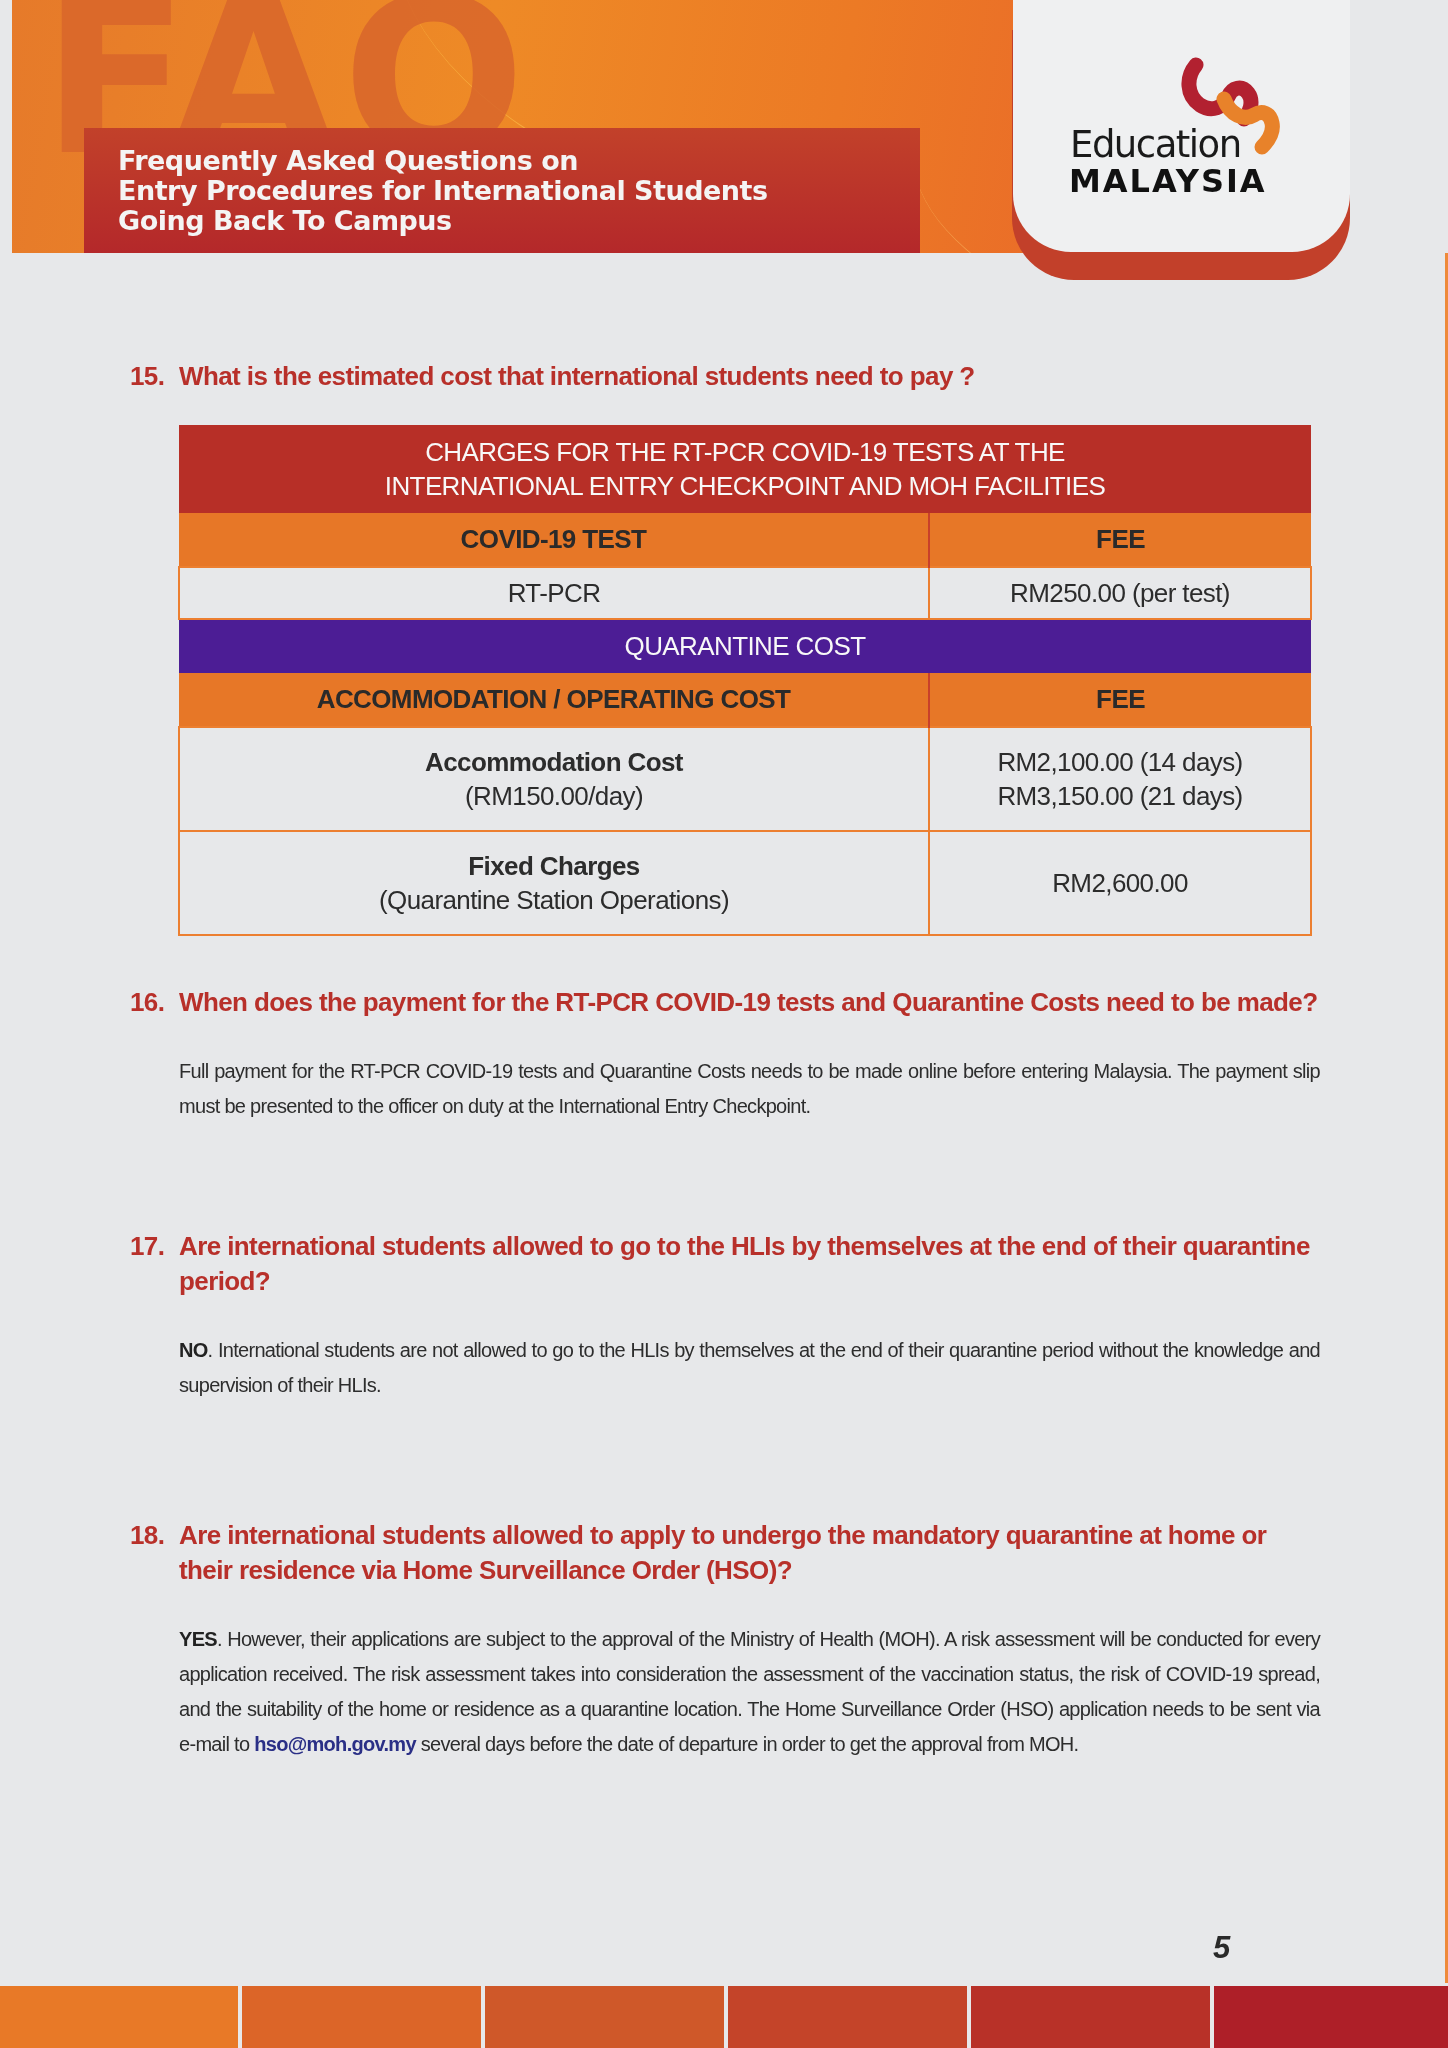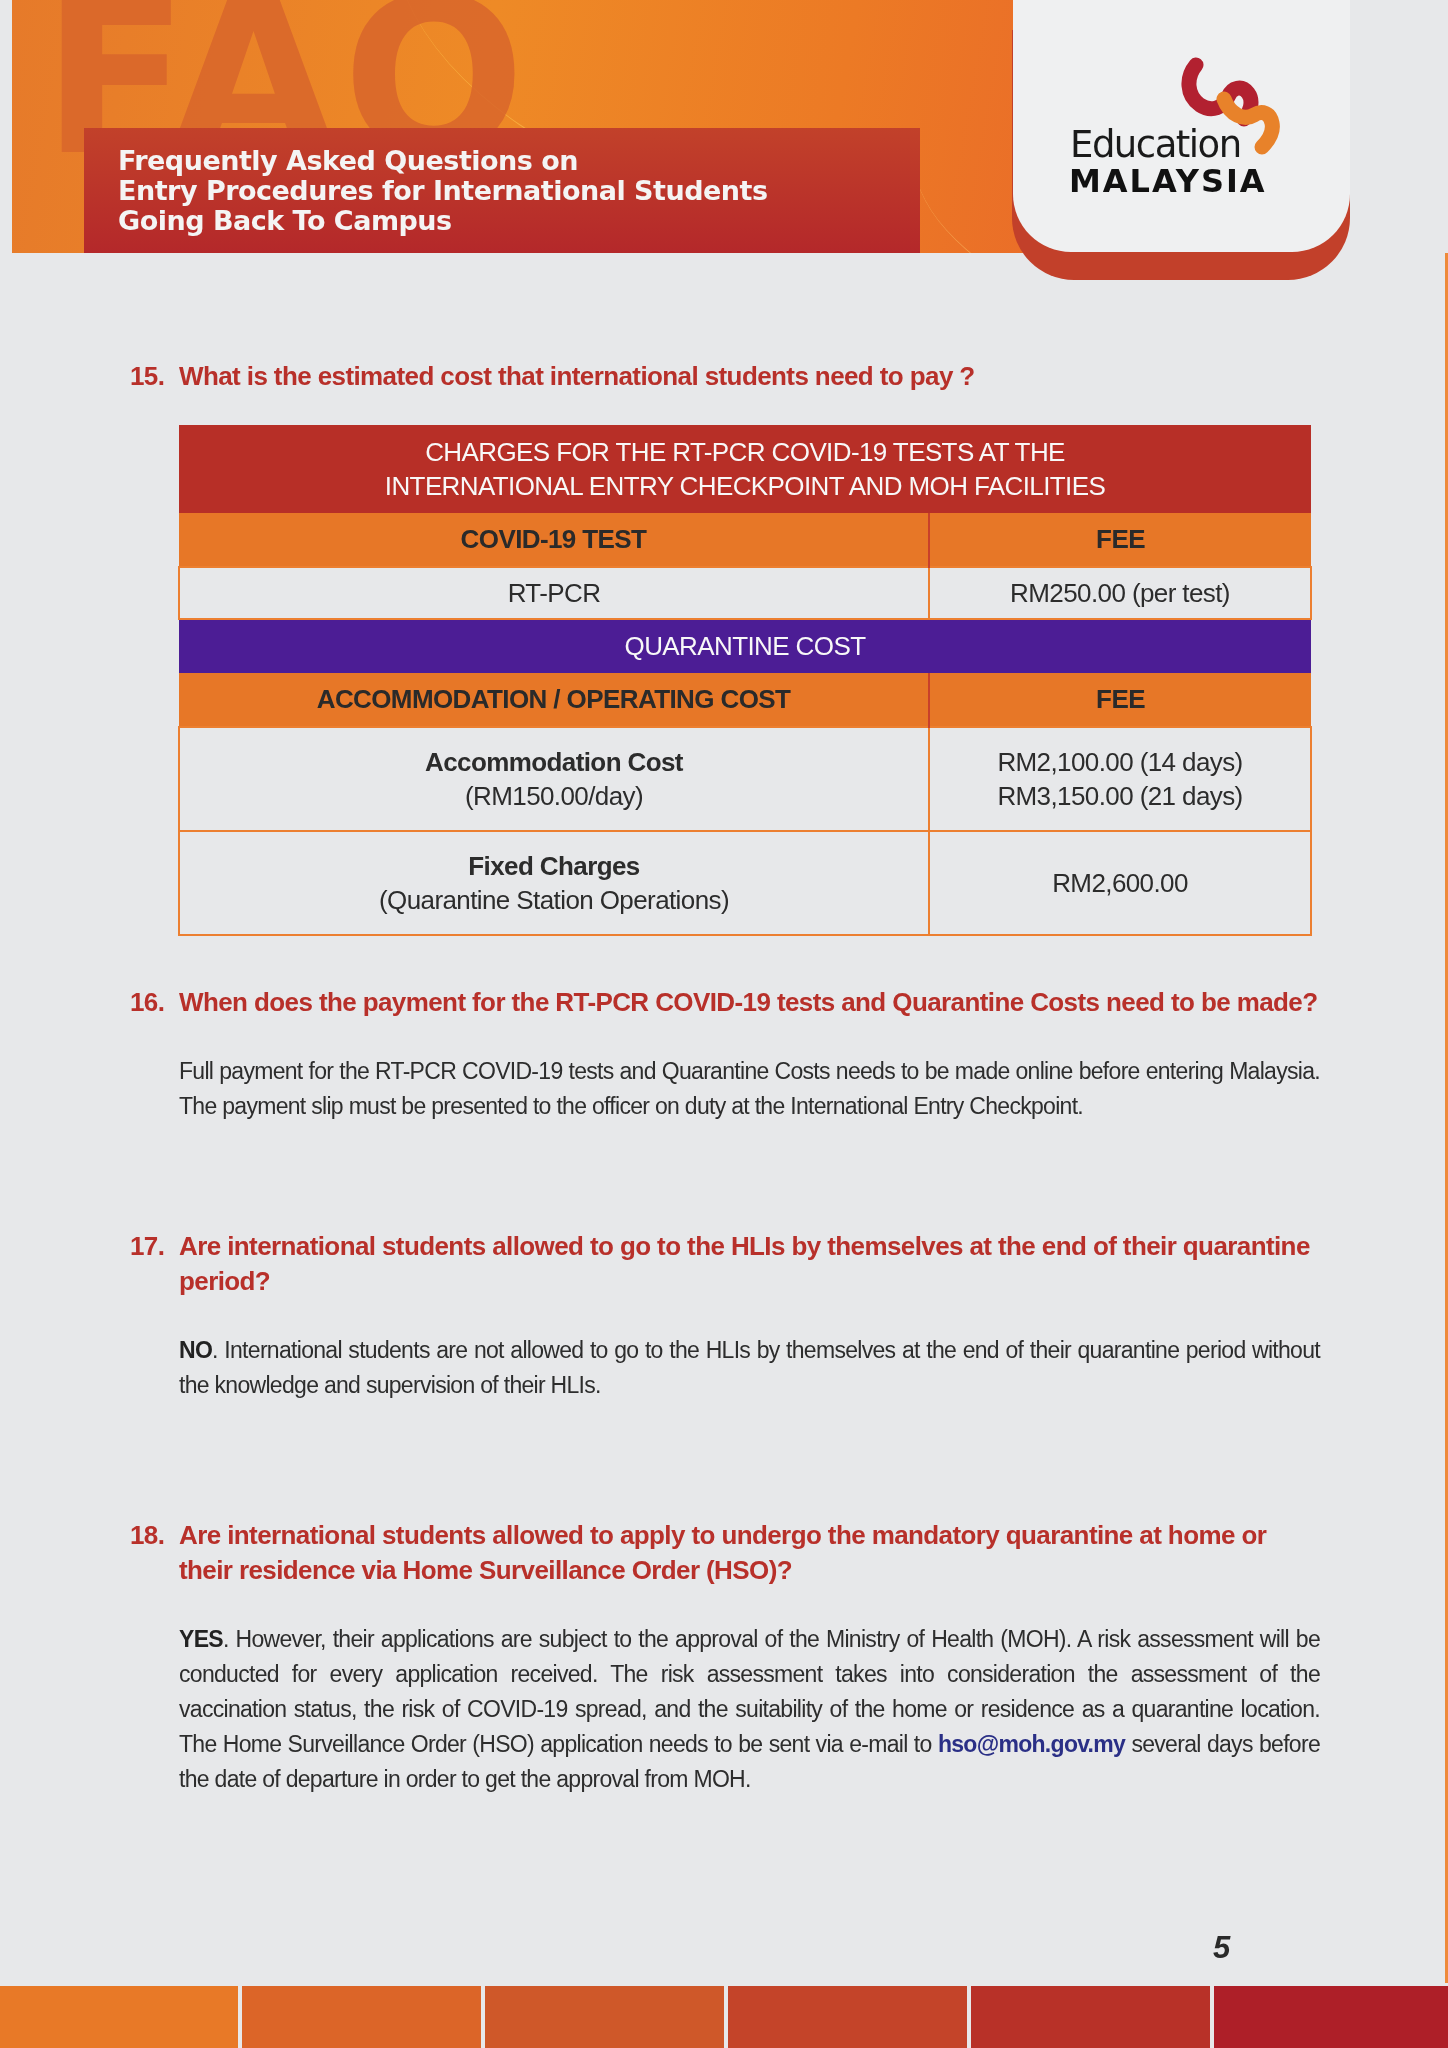--- a/index.html
+++ b/index.html
@@ -62,21 +62,21 @@
     
     .qa { position: absolute; left: 130px; width: 1190px; }
     .q {
       position: relative; padding-left: 49px;
       color: #b8302a; font-weight: bold; font-size: 26px; line-height: 35px;
       letter-spacing: -0.6px;
     }
     .q .num { position: absolute; left: 0; top: 0; }
     .a {
       padding-left: 49px; margin-top: 34px;
-      font-size: 23px; line-height: 35px; color: #2d2d2d; letter-spacing: -0.7px;
+      font-size: 20px; line-height: 35px; color: #2d2d2d; letter-spacing: -0.7px;
       text-align: justify;
     }
     .a b { color: #222; }
     .a .email { color: #2a2f86; font-weight: bold; }
     
     .fees {
       position: absolute; left: 178px; top: 425px; width: 1134px;
       border-collapse: collapse;
       font-size: 26px; letter-spacing: -0.6px;
     }

